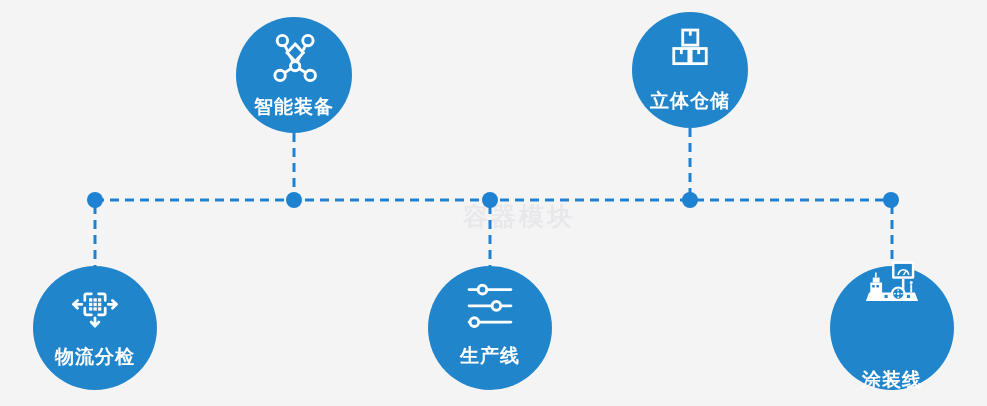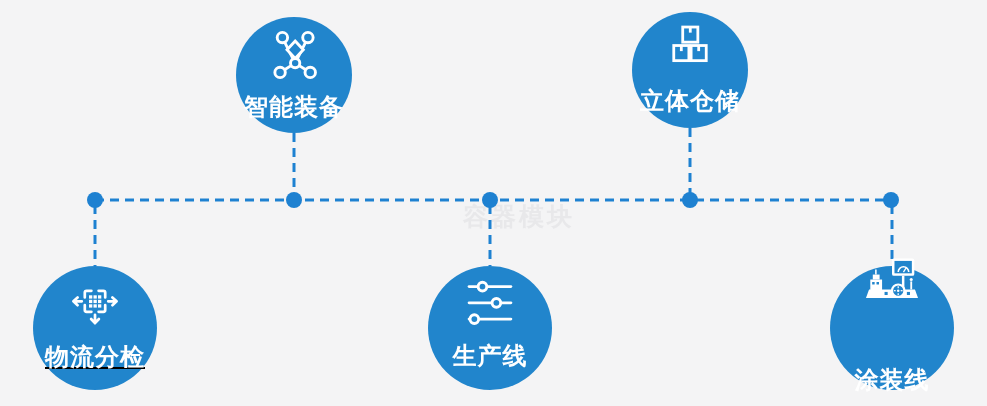--- a/index.html
+++ b/index.html
@@ -42,29 +42,29 @@
     align-items:center;
     justify-content:center;
     cursor:pointer;
   }
   .node.top{width:116px;height:116px;padding-bottom:2px;}
   .node.bottom{width:124px;height:124px;padding-bottom:10px;}
   .node .icon{line-height:0;}
   .node .label{
     margin-top:7px;
     color:var(--label);
-    font-size:24px;
+    font-size:19px;
     font-weight:bold;
     letter-spacing:1px;
     white-space:nowrap;
   }
   
   .n-equip{left:236px;top:17px;}
   .n-ware{left:632px;top:12px;text-align:right;}
-  .n-sort{left:33px;top:266px;text-decoration:underline;}
+  .n-sort{left:33px;top:266px;}
   .n-prod{left:428px;top:266px;align-items:center;}
   .n-paint{left:830px;top:266px;gap:44px;}
 </style>
 </head>
 <body>
 
 <div class="canvas">
 
   <div class="watermark">容器模块</div>
 

